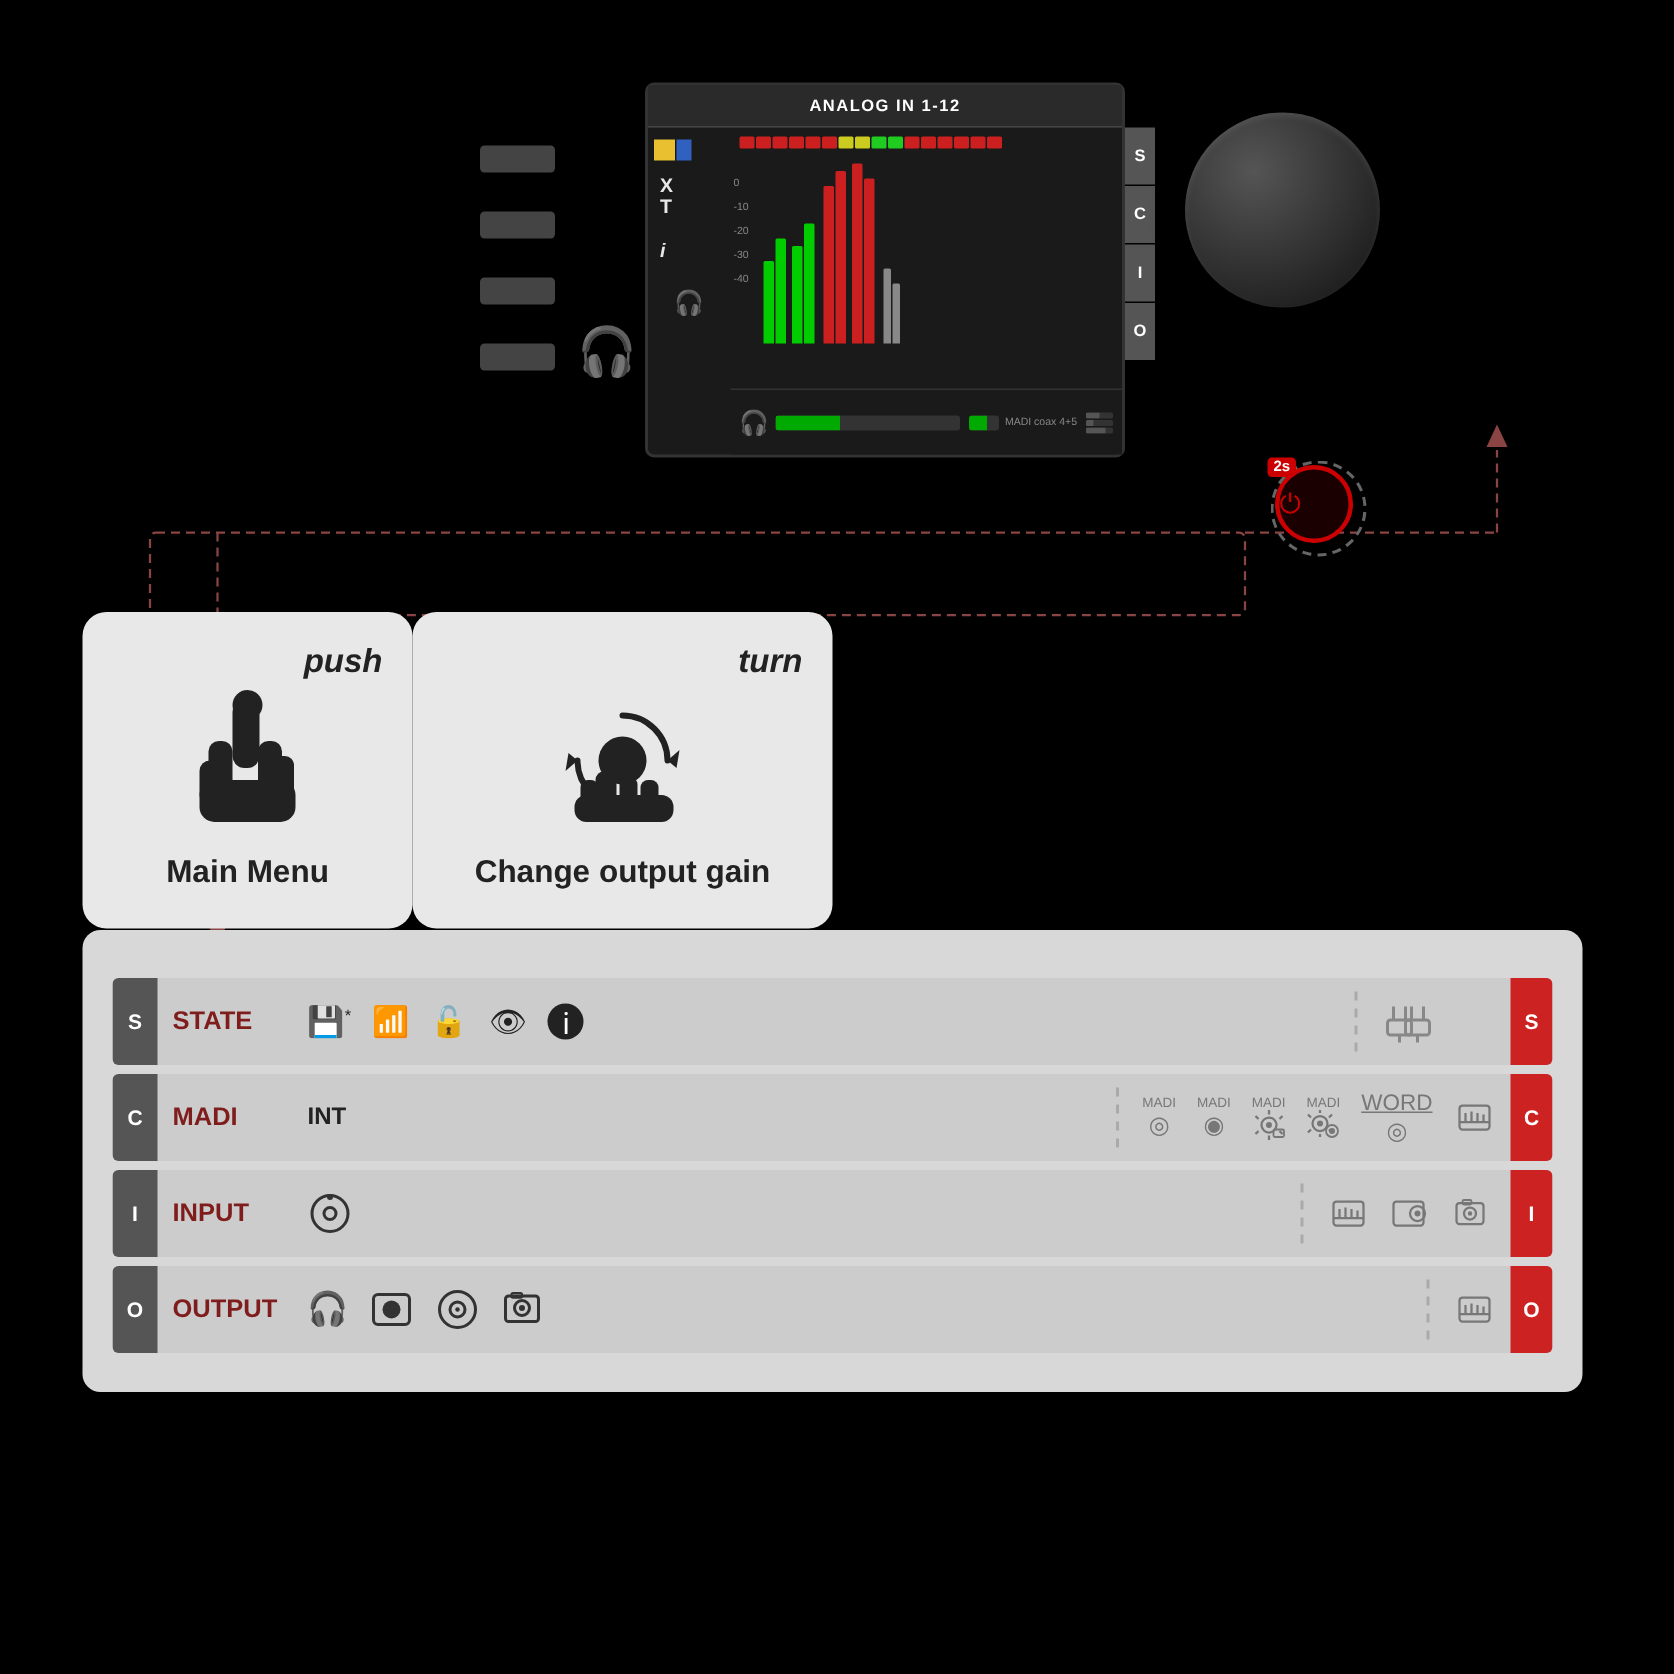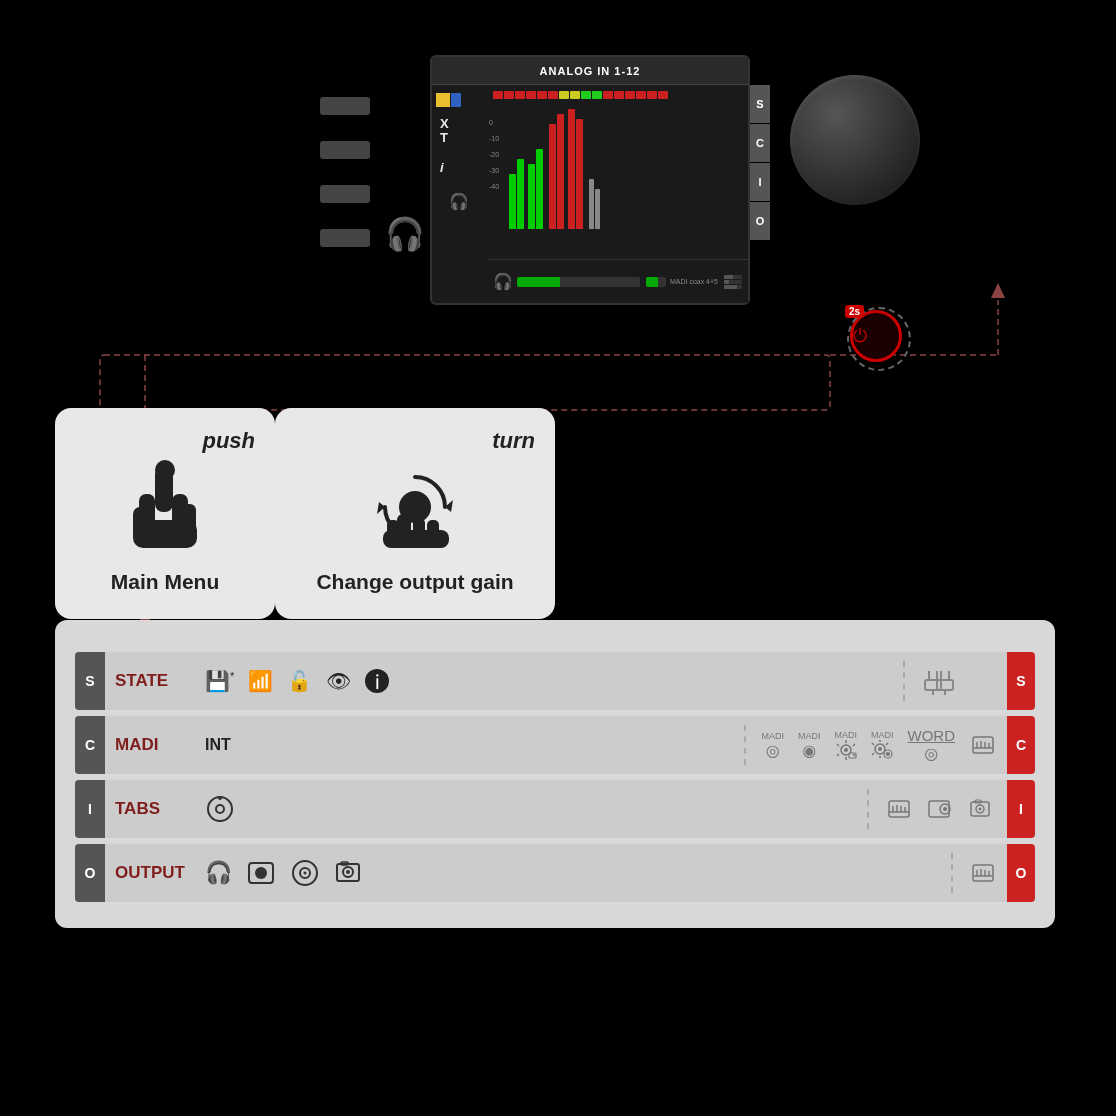--- a/index.html
+++ b/index.html
@@ -655,21 +655,21 @@
         <line x1="16" y1="9" x2="16" y2="15" stroke="#777" stroke-width="1.5"></line>
         <line x1="20" y1="10" x2="20" y2="15" stroke="#777" stroke-width="1.5"></line>
         <line x1="4" y1="15" x2="24" y2="15" stroke="#777" stroke-width="1.5"></line>
       </svg>
     </div>
     <div class="tab-end-box c">C</div>
   </div>
 
   <div class="tab-row">
     <div class="tab-letter-box i">I</div>
-    <div class="tab-name">TABS</div>
+    <div class="tab-name">INPUT</div>
     <div class="tab-icons-main">
 
       <svg width="30" height="30" viewBox="0 0 30 30">
         <circle cx="15" cy="15" r="12" fill="none" stroke="#333" stroke-width="2"></circle>
         <circle cx="15" cy="15" r="4" fill="none" stroke="#333" stroke-width="2"></circle>
         <circle cx="15" cy="4" r="2" fill="#333"></circle>
       </svg>
     </div>
     <div class="tab-divider-dashed"></div>
     <div class="tab-icons-warning">

